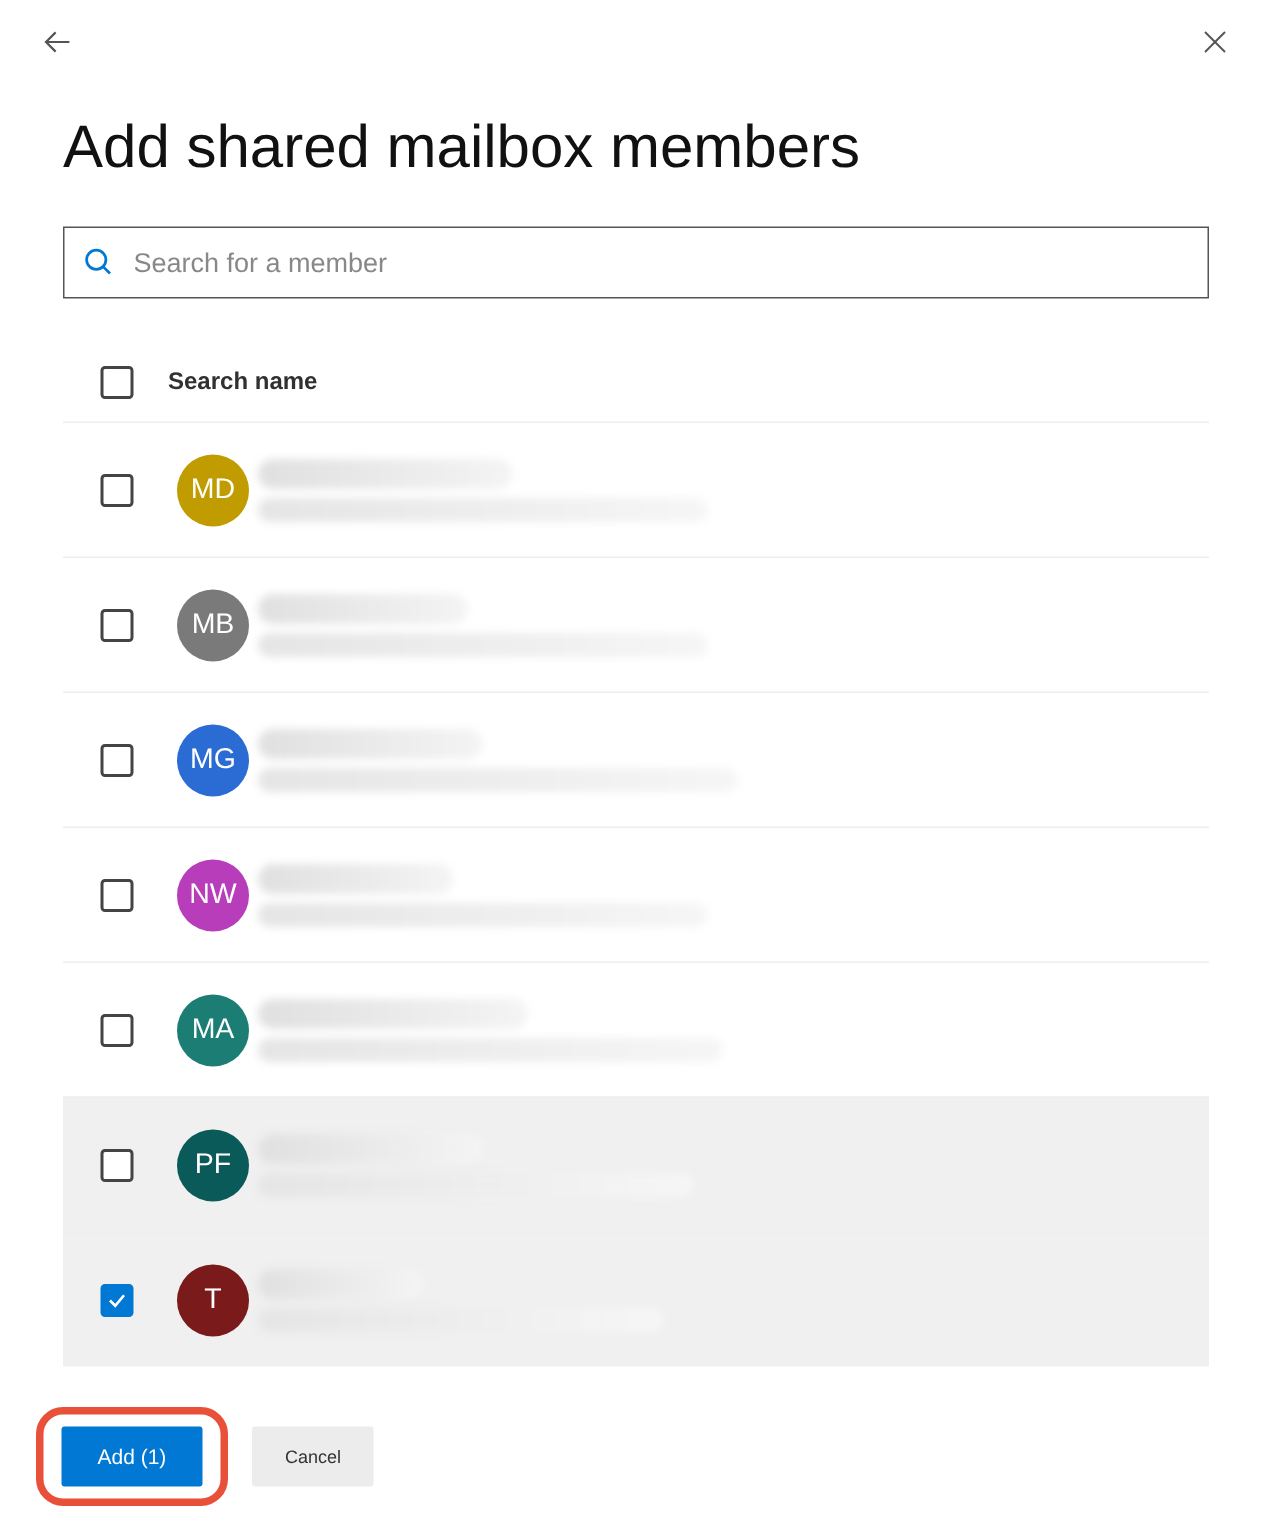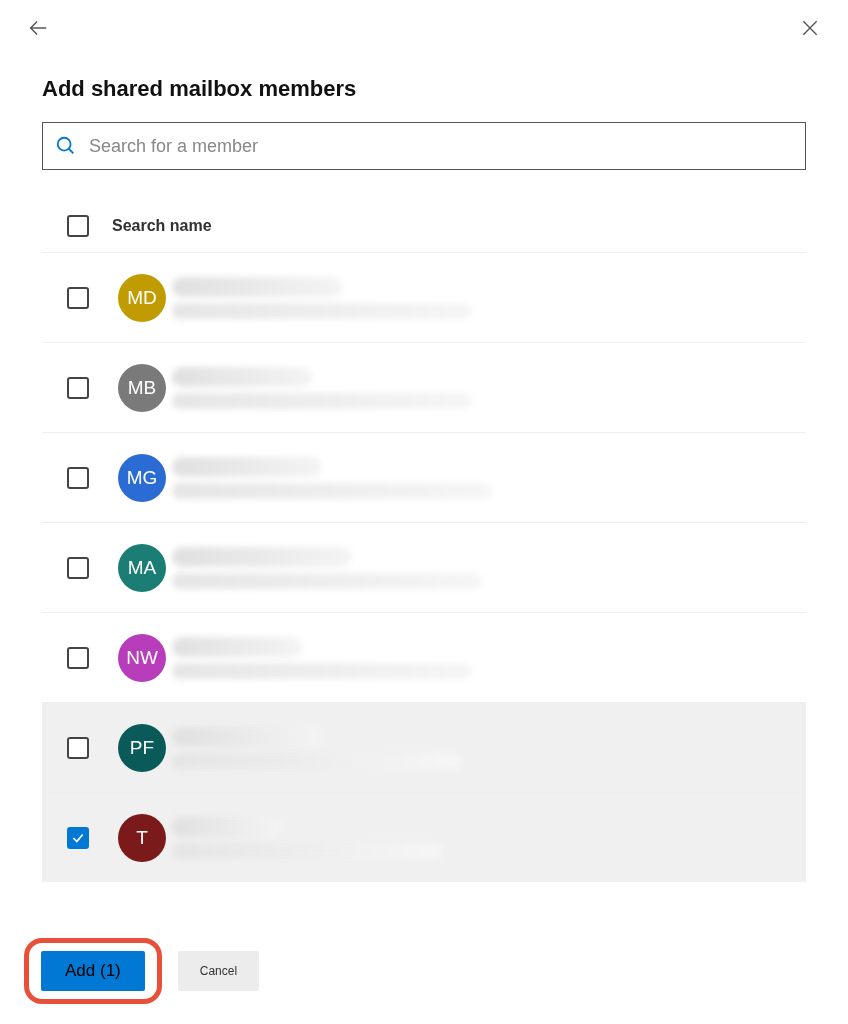--- a/index.html
+++ b/index.html
@@ -1,21 +1,21 @@
 <!DOCTYPE html>
 <html><head>
 <meta charset="utf-8">
 <style>
   * { box-sizing: border-box; }
   html, body { margin:0; padding:0; width:848px; height:1024px; font-family: "Segoe UI", Arial, sans-serif; background:#fff; color:#333; }
   .panel { position:relative; width:848px; height:1024px; padding:14px 24px 0 24px; }
   .top-icons { position:relative; height:36px; }
   .back-btn { position:absolute; left:0; top:0; width:28px; height:28px; display:flex; align-items:center; justify-content:center; color:#555; cursor:pointer; }
   .close-btn { position:absolute; right:0; top:0; width:28px; height:28px; display:flex; align-items:center; justify-content:center; color:#555; cursor:pointer; }
-  h1.title { margin:26px 0 20px 18px; font-size:22px; font-weight:700; color:#111; }
+  h1.title { margin:26px 0 30px 18px; font-size:40px; font-weight:400; color:#111; }
   .search-wrap { margin:0 18px 30px 18px; border:1px solid #555; height:48px; display:flex; align-items:center; padding:0 12px; gap:10px; }
   .search-icon { color:#0078d4; flex:0 0 auto; display:flex; }
   .search-input { border:none; outline:none; flex:1; font-size:18px; color:#333; background:transparent; }
   .search-input::placeholder { color:#888; }
   .list-area { margin:0 18px; }
   .header-row { display:flex; align-items:center; height:52px; padding:0 8px; }
   .hdr-check-cell { width:56px; display:flex; align-items:center; justify-content:center; }
   .hdr-label { font-size:16px; font-weight:600; color:#323130; padding-left:6px; }
   .row { display:flex; align-items:center; height:90px; padding:0 8px; border-top:1px solid #eee; }
   .row.selected, .row.check-hover { background:#f0f0f0; }
@@ -26,21 +26,21 @@
   .blur-box1 { height:20px; border-radius:10px; background:linear-gradient(90deg,#e0e0e0,#f4f4f4); filter:blur(3px); }
   .blur-box2 { height:16px; border-radius:8px; background:linear-gradient(90deg,#e5e5e5,#f6f6f6); filter:blur(3px); margin-top:6px; }
   
   .cb { width:22px; height:22px; border:2px solid #444; border-radius:3px; background:#fff; display:flex; align-items:center; justify-content:center; cursor:pointer; }
   .cb.checked { background:#0078d4; border-color:#0078d4; }
   .cb.checked svg { display:block; }
   .cb svg { display:none; }
   
   .footer { position:absolute; left:24px; bottom:20px; display:flex; align-items:center; gap:16px; }
   .add-highlight { border:5px solid #e8503a; border-radius:18px; padding:8px 12px; display:flex; }
-  .btn-primary { background:#0078d4; color:#000000; border:none; height:40px; padding:0 24px; font-size:17px; font-weight:500; cursor:pointer; border-radius:2px; }
+  .btn-primary { background:#0078d4; color:#ffffff; border:none; height:40px; padding:0 24px; font-size:14px; font-weight:500; cursor:pointer; border-radius:2px; }
   .btn-default { background:#ececec; color:#333; border:none; height:40px; padding:0 22px; font-size:12px; font-weight:500; cursor:pointer; border-radius:2px; }
 </style>
 </head>
 <body>
 
 <div class="panel">
 
   <div class="top-icons">
     <div class="back-btn">
       <svg width="22" height="22" viewBox="0 0 24 24" fill="none" stroke="currentColor" stroke-width="1.6">
@@ -112,37 +112,37 @@
           <div class="details">
             <div class="blur-box1" style="width: 150px;"></div>
             <div class="blur-box2" style="width: 320px;"></div>
           </div>
         </div>
         <div class="row">
           <div class="check-cell">
             <div class="cb"></div>
           </div>
           <div class="av-cell">
-            <div class="avatar" style="background: rgb(27, 125, 116);">MA</div>
+            <div class="avatar" style="background: rgb(184, 61, 186);">NW</div>
           </div>
           <div class="details">
-            <div class="blur-box1" style="width: 180px;"></div>
-            <div class="blur-box2" style="width: 310px;"></div>
+            <div class="blur-box1" style="width: 130px;"></div>
+            <div class="blur-box2" style="width: 300px;"></div>
           </div>
         </div>
         <div class="row">
           <div class="check-cell">
             <div class="cb"></div>
           </div>
           <div class="av-cell">
-            <div class="avatar" style="background: rgb(184, 61, 186);">NW</div>
+            <div class="avatar" style="background: rgb(27, 125, 116);">MA</div>
           </div>
           <div class="details">
-            <div class="blur-box1" style="width: 130px;"></div>
-            <div class="blur-box2" style="width: 300px;"></div>
+            <div class="blur-box1" style="width: 180px;"></div>
+            <div class="blur-box2" style="width: 310px;"></div>
           </div>
         </div>
         <div class="row check-hover">
           <div class="check-cell">
             <div class="cb"></div>
           </div>
           <div class="av-cell">
             <div class="avatar" style="background: rgb(11, 90, 90);">PF</div>
           </div>
           <div class="details">

